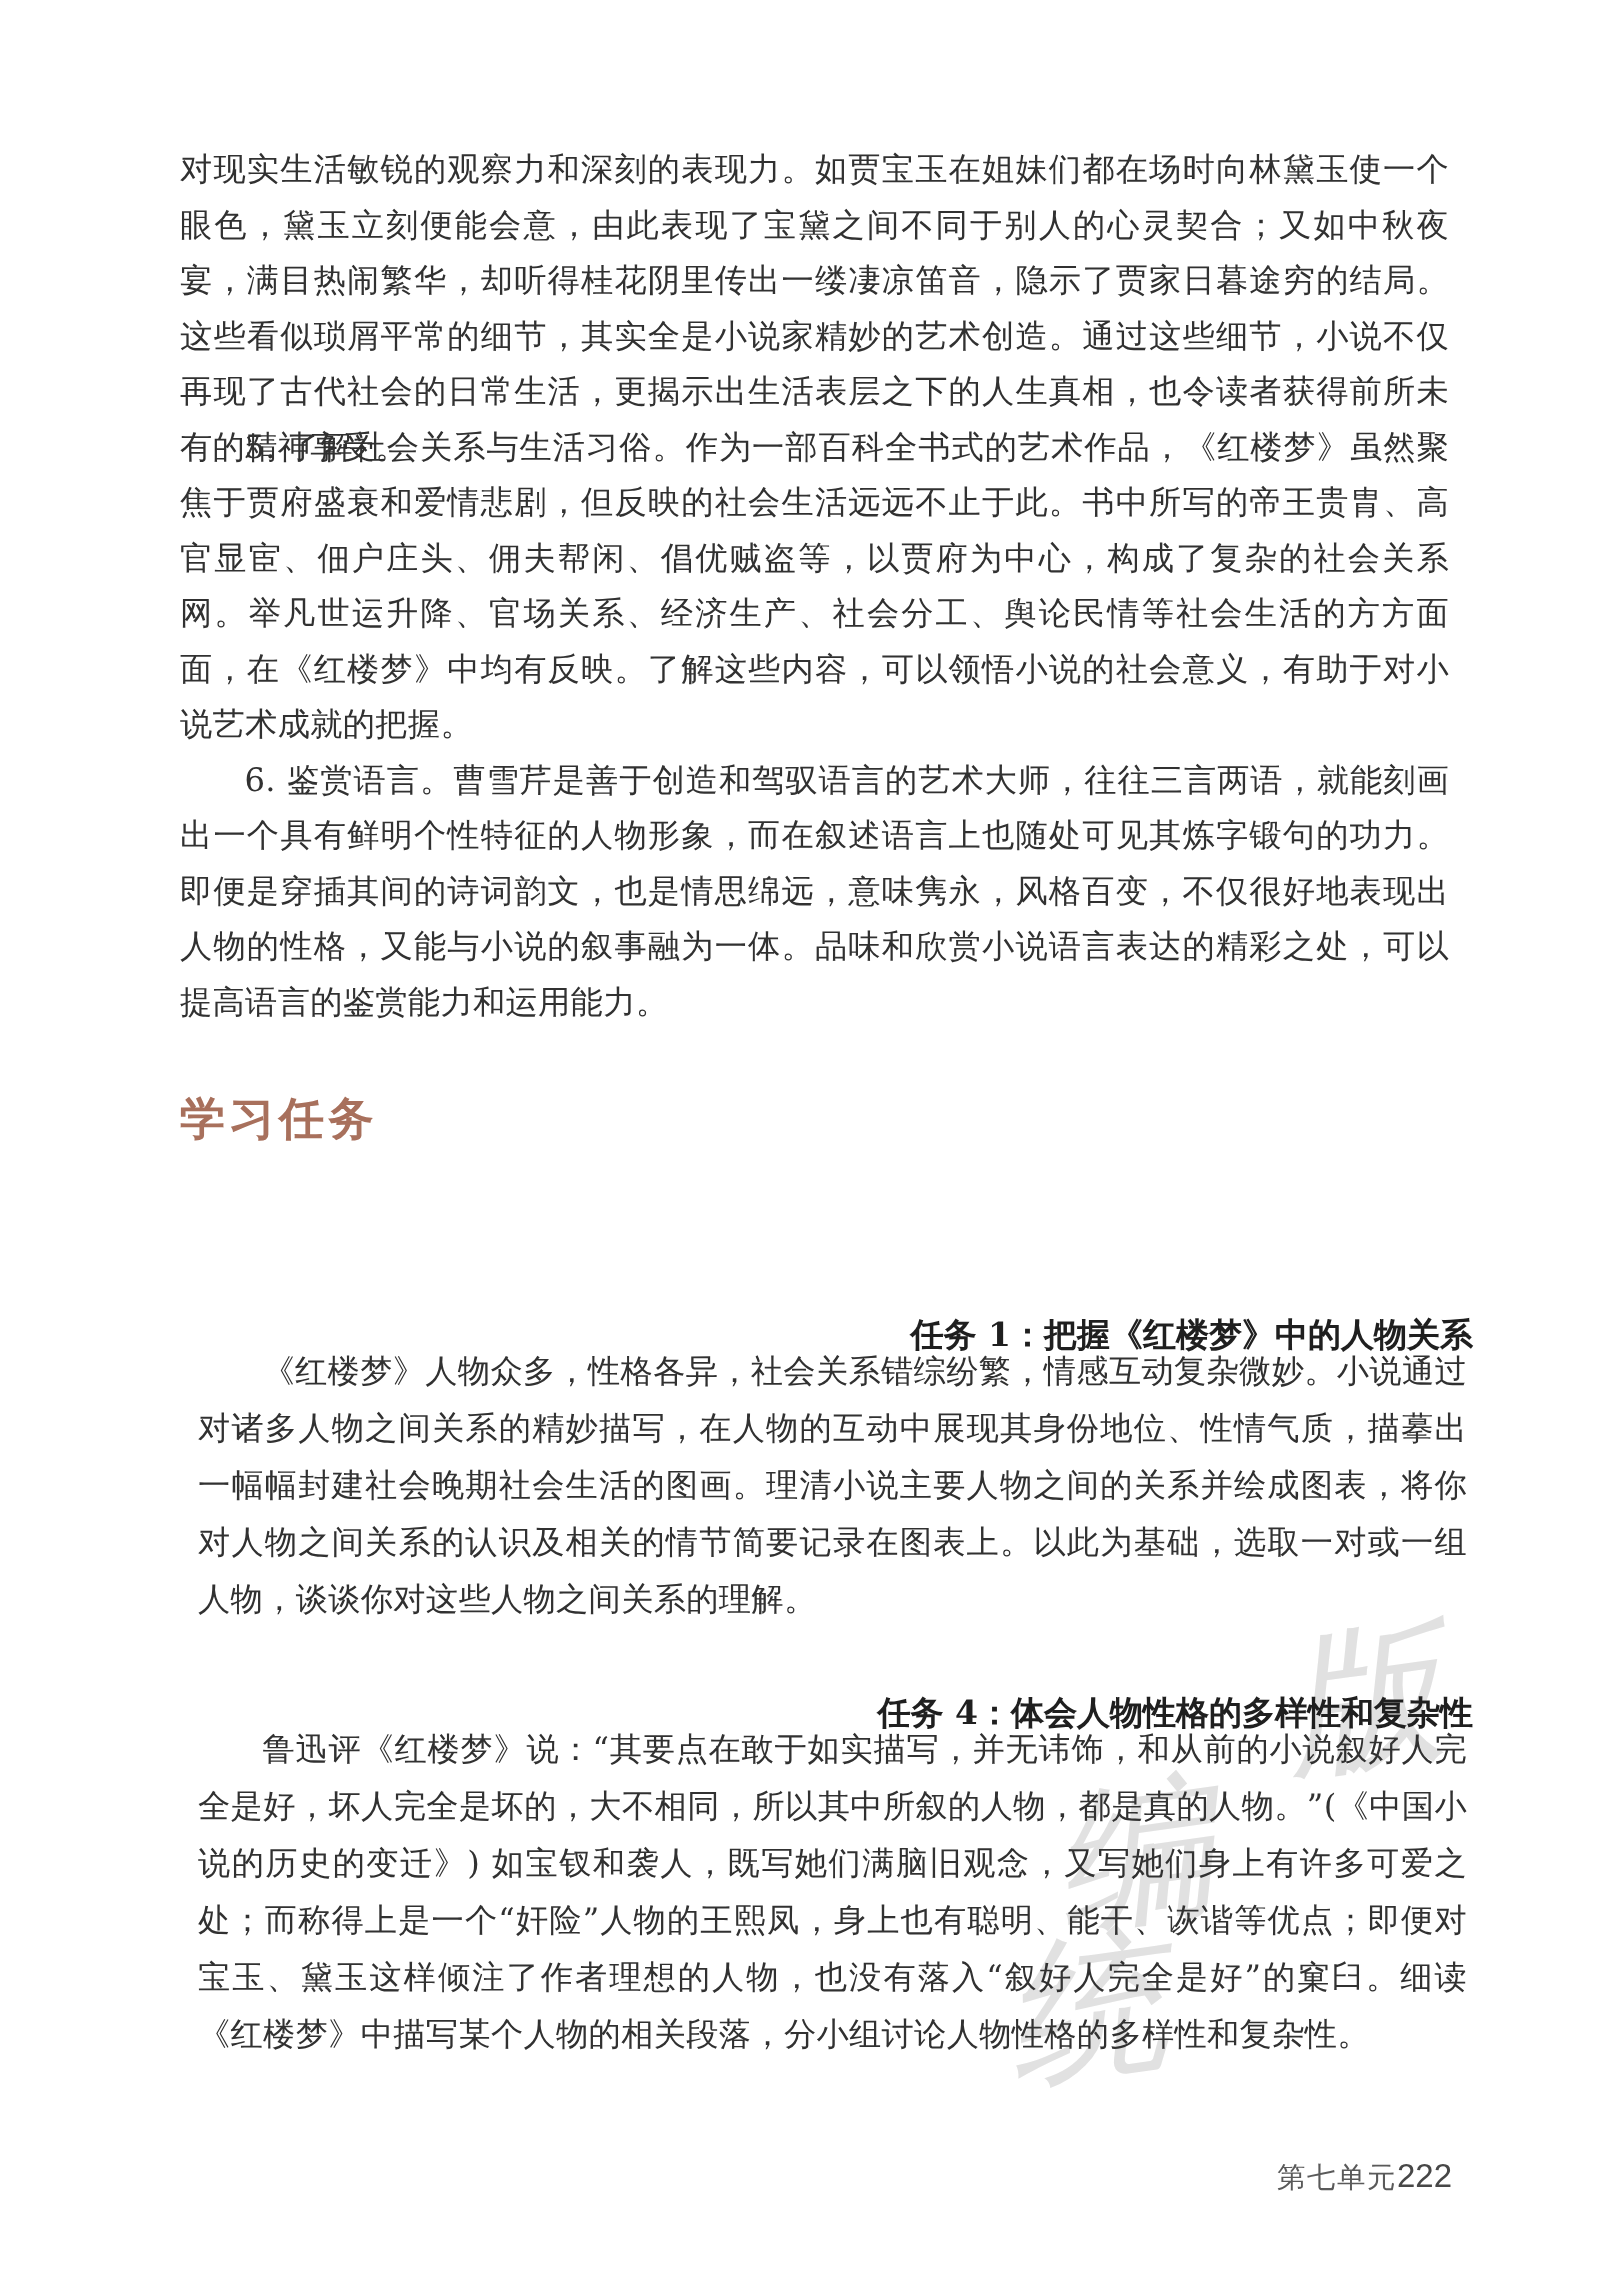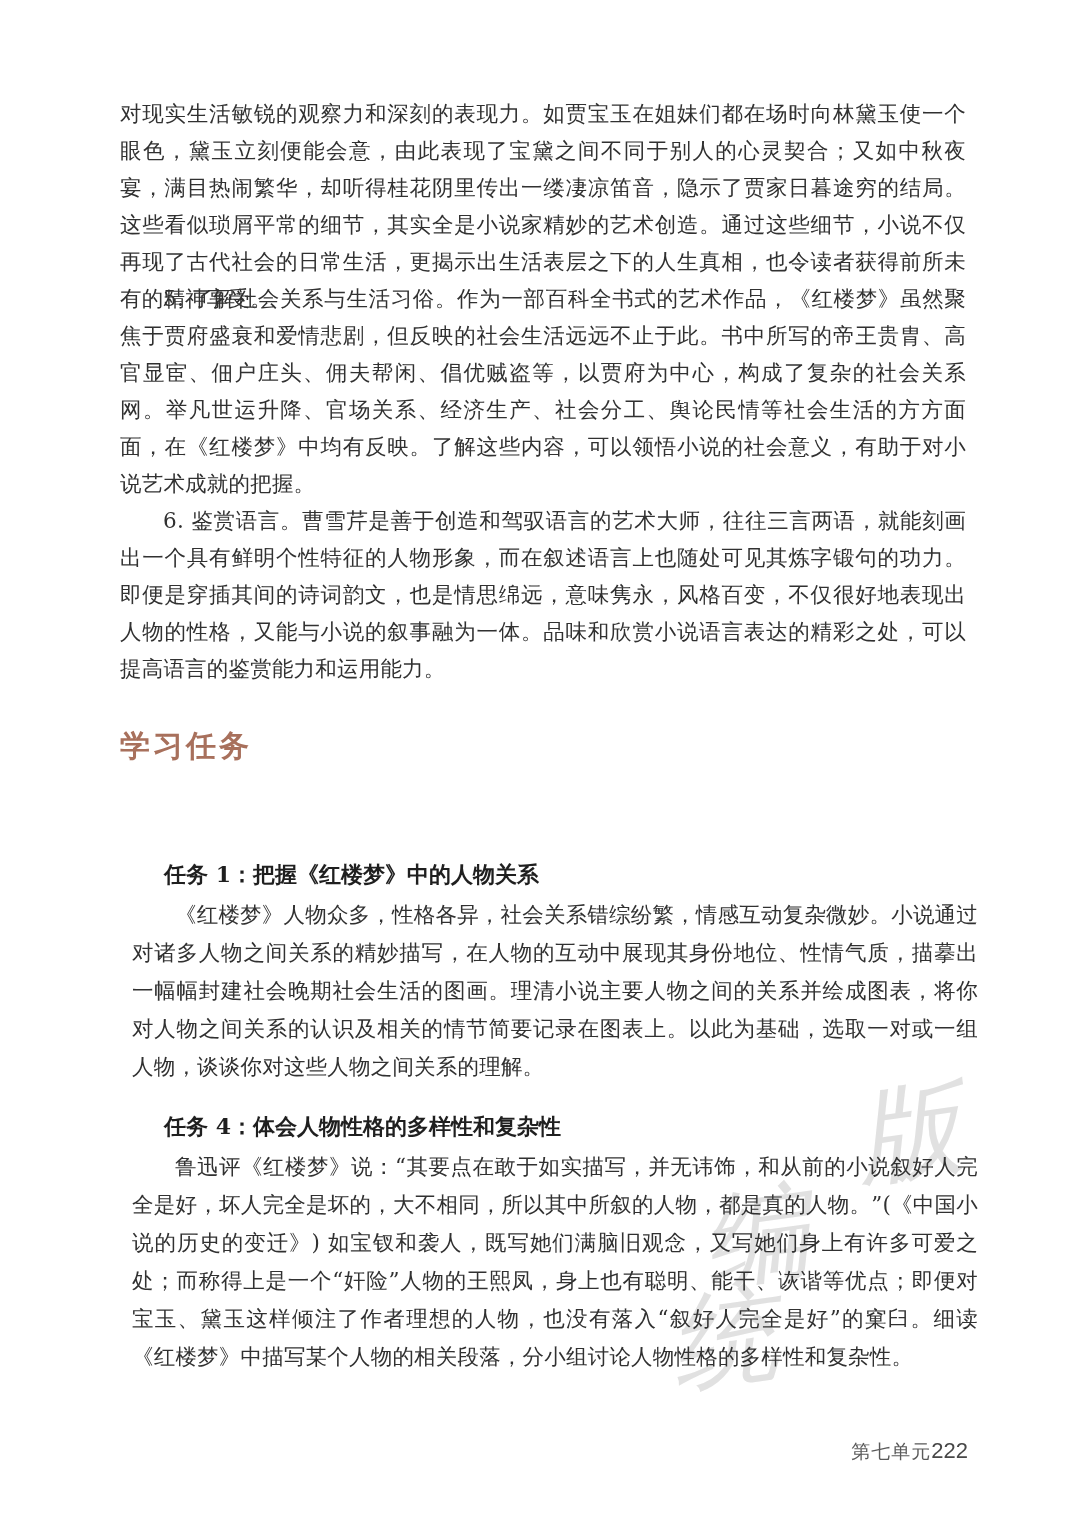--- a/index.html
+++ b/index.html
@@ -40,26 +40,27 @@
     width: 846px;
     margin: 0;
     font-size: 21.5px;
     line-height: 38px;
     text-indent: 2em;
   }
   .task-title {
     position: absolute;
     left: 120px;
     width: 846px;
-    margin: 0;
+    margin: 16px;
     font-size: 22px;
     line-height: 32px;
     font-weight: 700;
     color: #1f1f1f;
     text-indent: 2em;
+    text-align: right;
   }
   .task-body {
     position: absolute;
     left: 132px;
     width: 846px;
     margin: 0;
     font-size: 21.5px;
     line-height: 38px;
     text-align: justify;
     text-indent: 2em;

